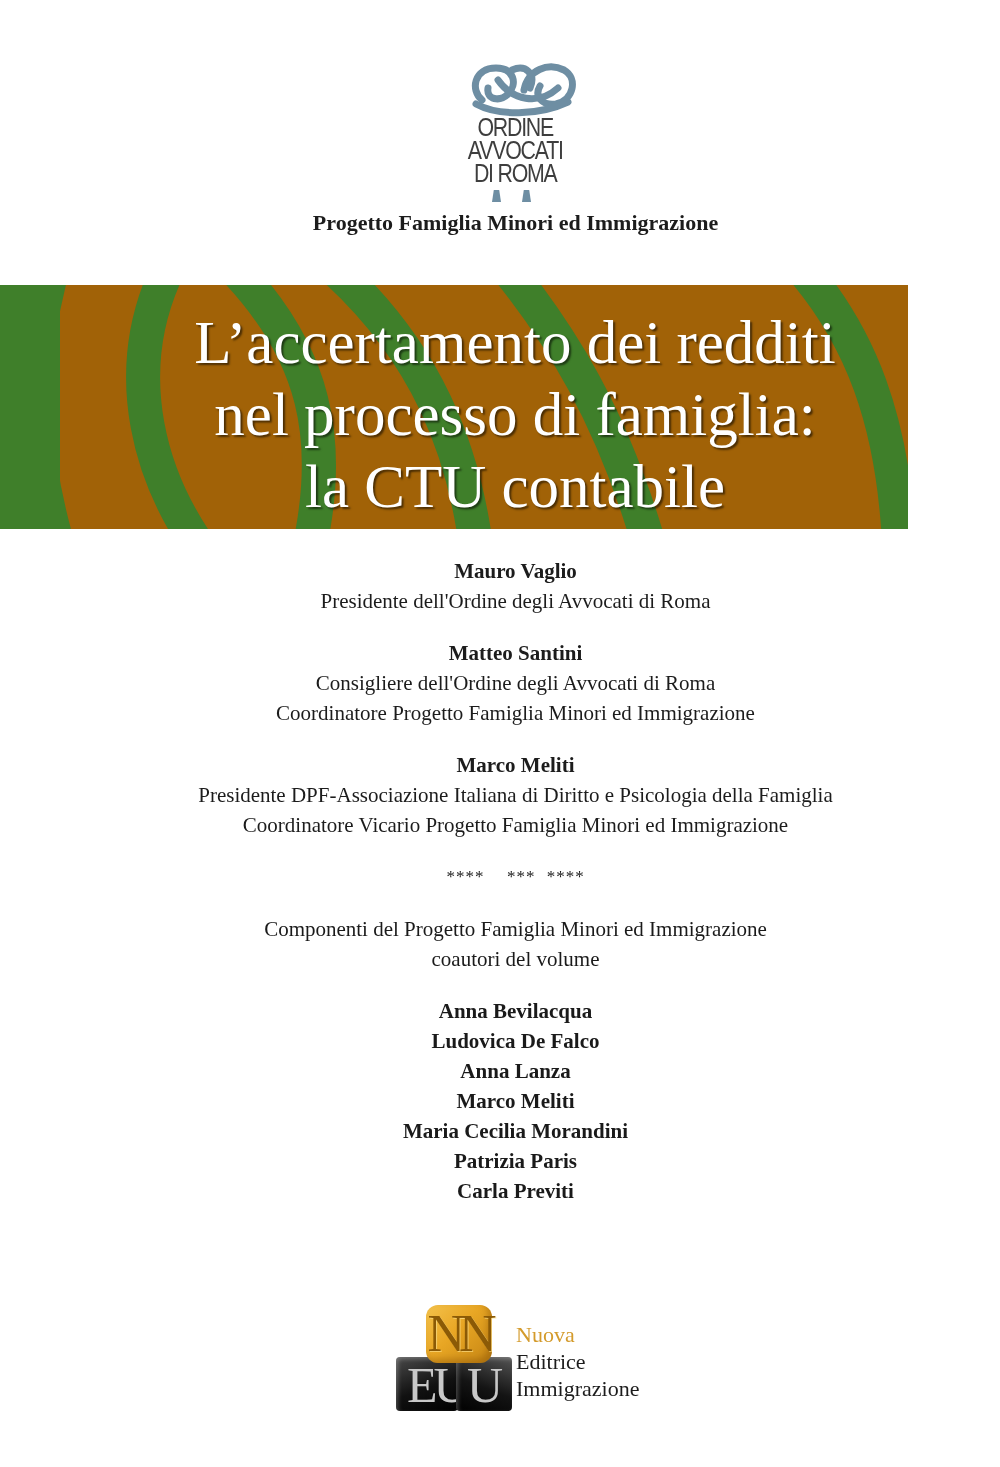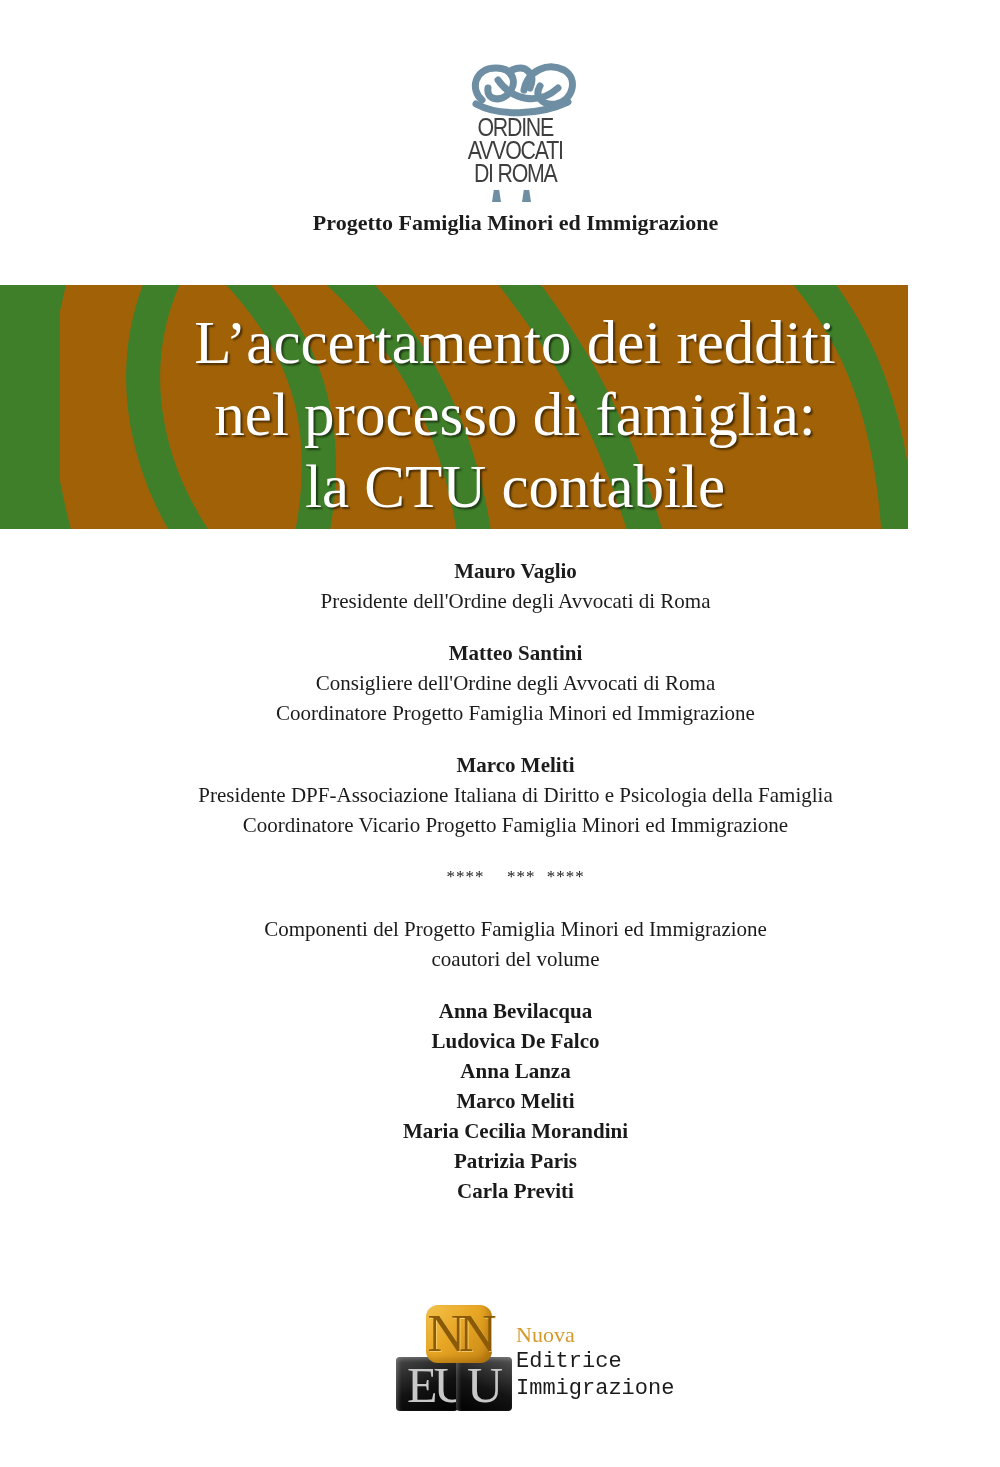--- a/index.html
+++ b/index.html
@@ -68,21 +68,21 @@
     .cube-u { left: 70px; top: 52px; width: 56px; height: 54px;
       background: linear-gradient(200deg, #555 0%, #141414 55%, #000 100%);
       border-radius: 4px; box-shadow: inset 2px 2px 4px rgba(255,255,255,0.25);
     }
     .cube-text-dark { position: absolute; left: 0; top: 2px; width: 100%; text-align: left;
       font-size: 50px; line-height: 52px; color: #c8c8c8; font-family: "Liberation Serif", serif; letter-spacing: -4px; margin-left: 11px;
     }
     .pub-name { position: absolute; left: 130px; top: 16px; font-size: 22px; line-height: 27px; font-family: "Liberation Serif", serif; }
     .pub-name span { display: block; white-space: nowrap; }
     .pub-nuova { color: #d49b2c; }
-    .pub-editrice, .pub-univ { color: #1c1c1c; font-family: Liberation Mono, monospace; }
+    .pub-editrice, .pub-univ { color: #1c1c1c; }
   </style>
 </head>
 <body>
 
 <div class="oar-logo">
   <svg class="oar-knot" width="112" height="58" viewBox="0 0 112 58">
     <g fill="none" stroke="#6e8ea3" stroke-width="7" stroke-linecap="round">
       <path d="M14 40 C2 30, 6 8, 28 8 C46 8, 50 24, 40 34 C32 42, 18 40, 20 28"></path>
       <path d="M56 30 C60 10, 80 2, 96 10 C110 18, 106 40, 88 44 C74 46, 66 36, 72 26"></path>
       <path d="M8 44 C30 56, 70 56, 100 42"></path>

